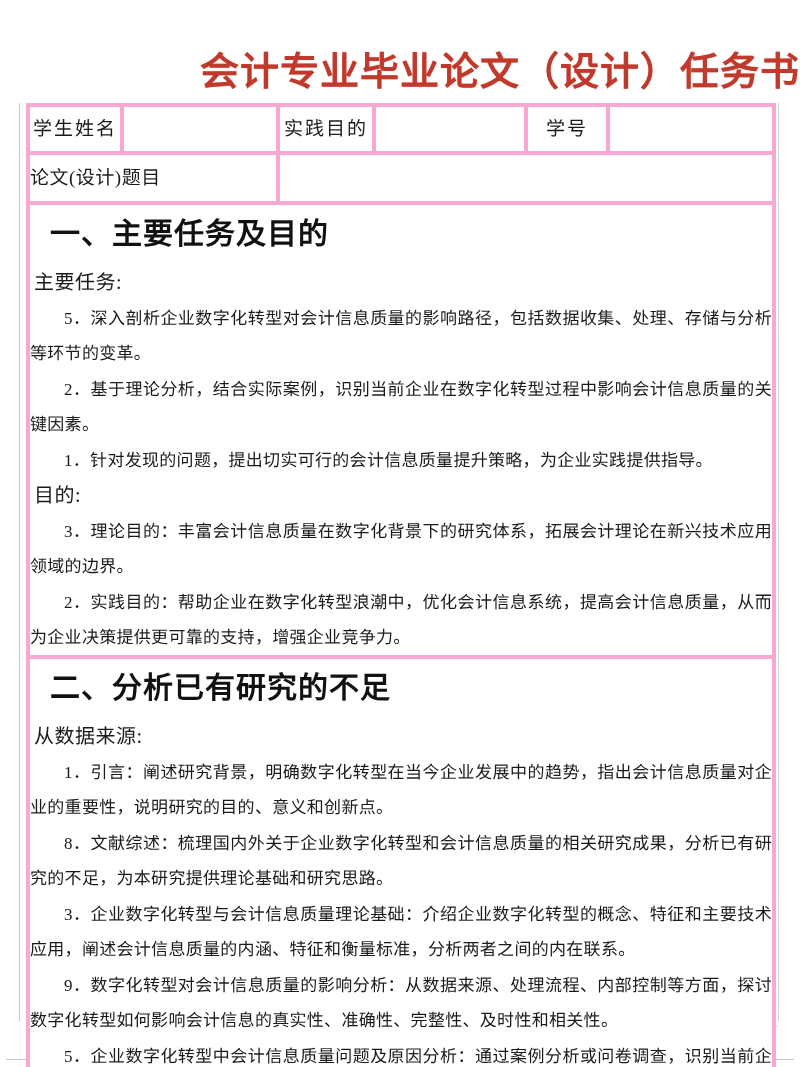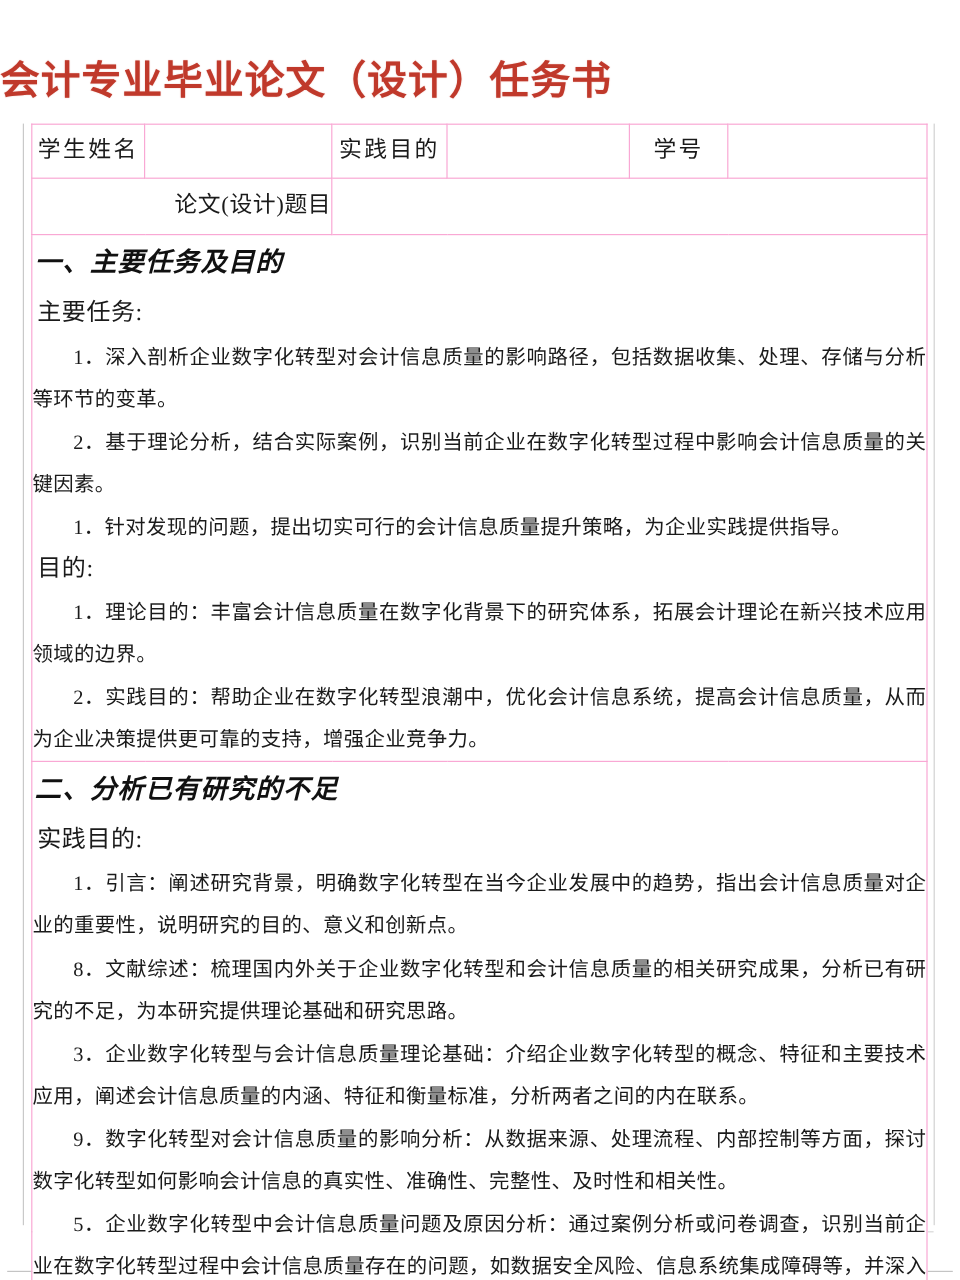--- a/index.html
+++ b/index.html
@@ -27,41 +27,41 @@
     height: 1067px;
     background: #ffffff;
   }
 
   
   .doc-title {
     position: absolute;
     left: 0;
     top: 40px;
     width: 800px;
-    text-align: left;
+    text-align: right;
     font-family: "Liberation Sans", "DejaVu Sans", sans-serif;
     font-weight: bold;
-    font-size: 33px;
+    font-size: 39px;
     letter-spacing: 1px;
     color: #c0392b;
     text-shadow: 0 0 1px rgba(192,57,43,0.45);
     white-space: nowrap;
   }
 
   
   .doc-table {
     position: absolute;
     left: 26px;
     top: 103px;
     width: 746px;
     border-collapse: collapse;
     table-layout: fixed;
   }
   .doc-table td {
-    border: 1px solid #f9a8d4;
+    border: 4px solid #f9a8d4;
     padding: 0;
     vertical-align: top;
     background: #fff;
   }
 
   
   .edge-left {
     position: absolute;
     left: 19px;
     top: 103px;
@@ -101,44 +101,43 @@
     font-size: 19px;
     line-height: 44px;
     letter-spacing: 2px;
     white-space: nowrap;
   }
   .info-blank {
     height: 44px;
   }
   .title-label-cell {
     height: 46px;
-    text-align: right;
+    text-align: left;
     font-size: 19px;
     line-height: 46px;
     letter-spacing: 0.5px;
     white-space: nowrap;
     font-family: Liberation Serif, serif;
   }
   .title-blank-cell {
     height: 46px;
   }
 
   
   .section-cell {
     padding: 10px 14px 14px 14px;
   }
   .section-heading {
     font-family: "Liberation Sans", "DejaVu Sans", sans-serif;
     font-weight: bold;
-    font-size: 22px;
+    font-size: 30px;
     letter-spacing: 1px;
-    margin: 4px 0 12px 2px;
+    margin: 4px 0 12px 20px;
     color: #111;
     white-space: nowrap;
-    font-style: italic;
   }
   .sub-label {
     font-size: 20px;
     line-height: 34px;
     margin: 0 0 2px 4px;
     letter-spacing: 0.5px;
   }
   .para {
     font-size: 17px;
     line-height: 35px;
@@ -185,35 +184,35 @@
       <tr>
         <td class="title-label-cell" colspan="2">论文(设计)题目</td>
         <td class="title-blank-cell" colspan="4"></td>
       </tr>
 
       <tr>
         <td class="section-cell" colspan="6">
           <div class="section-heading">一、主要任务及目的</div>
 
           <div class="sub-label">主要任务:</div>
-          <p class="para">1．深入剖析企业数字化转型对会计信息质量的影响路径，包括数据收集、处理、存储与分析等环节的变革。</p>
+          <p class="para">5．深入剖析企业数字化转型对会计信息质量的影响路径，包括数据收集、处理、存储与分析等环节的变革。</p>
           <p class="para">2．基于理论分析，结合实际案例，识别当前企业在数字化转型过程中影响会计信息质量的关键因素。</p>
           <p class="para">1．针对发现的问题，提出切实可行的会计信息质量提升策略，为企业实践提供指导。</p>
 
           <div class="sub-label">目的:</div>
-          <p class="para">1．理论目的：丰富会计信息质量在数字化背景下的研究体系，拓展会计理论在新兴技术应用领域的边界。</p>
+          <p class="para">3．理论目的：丰富会计信息质量在数字化背景下的研究体系，拓展会计理论在新兴技术应用领域的边界。</p>
           <p class="para">2．实践目的：帮助企业在数字化转型浪潮中，优化会计信息系统，提高会计信息质量，从而为企业决策提供更可靠的支持，增强企业竞争力。</p>
         </td>
       </tr>
 
       <tr>
         <td class="section-cell" colspan="6">
           <div class="section-heading">二、分析已有研究的不足</div>
 
-          <div class="sub-label">实践目的:</div>
+          <div class="sub-label">从数据来源:</div>
           <p class="para">1．引言：阐述研究背景，明确数字化转型在当今企业发展中的趋势，指出会计信息质量对企业的重要性，说明研究的目的、意义和创新点。</p>
           <p class="para">8．文献综述：梳理国内外关于企业数字化转型和会计信息质量的相关研究成果，分析已有研究的不足，为本研究提供理论基础和研究思路。</p>
           <p class="para">3．企业数字化转型与会计信息质量理论基础：介绍企业数字化转型的概念、特征和主要技术应用，阐述会计信息质量的内涵、特征和衡量标准，分析两者之间的内在联系。</p>
           <p class="para">9．数字化转型对会计信息质量的影响分析：从数据来源、处理流程、内部控制等方面，探讨数字化转型如何影响会计信息的真实性、准确性、完整性、及时性和相关性。</p>
           <p class="para">5．企业数字化转型中会计信息质量问题及原因分析：通过案例分析或问卷调查，识别当前企业在数字化转型过程中会计信息质量存在的问题，如数据安全风险、信息系统集成障碍等，并深入分析其产生的原因。</p>
 
         </td>
       </tr>
     </tbody>
   </table>

